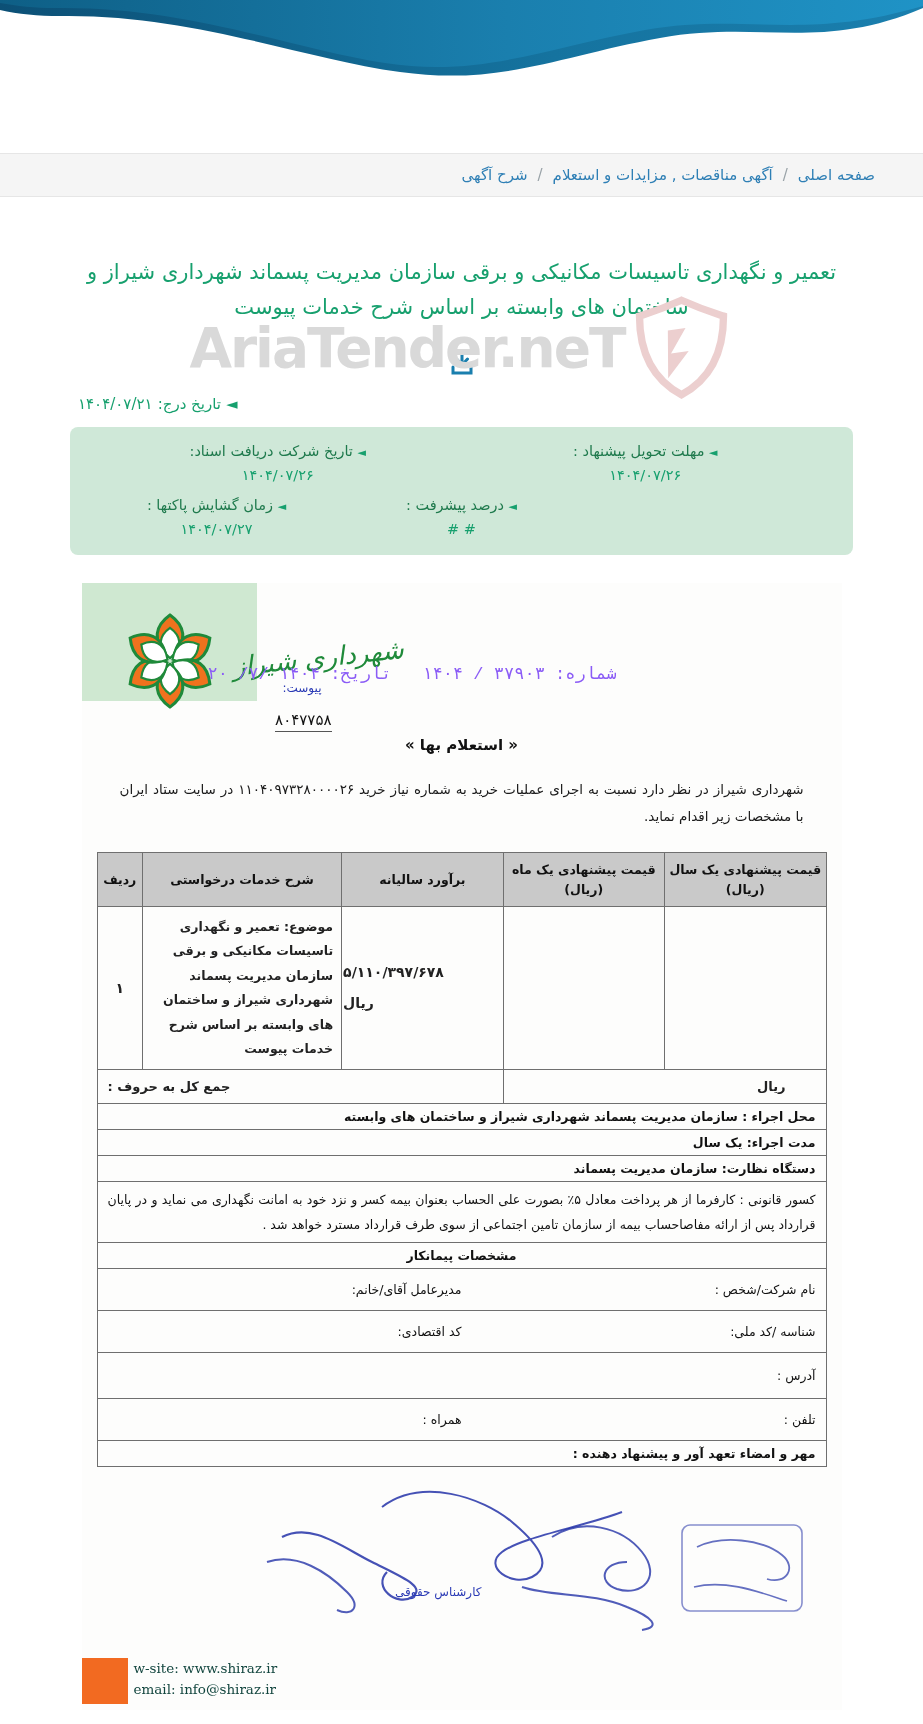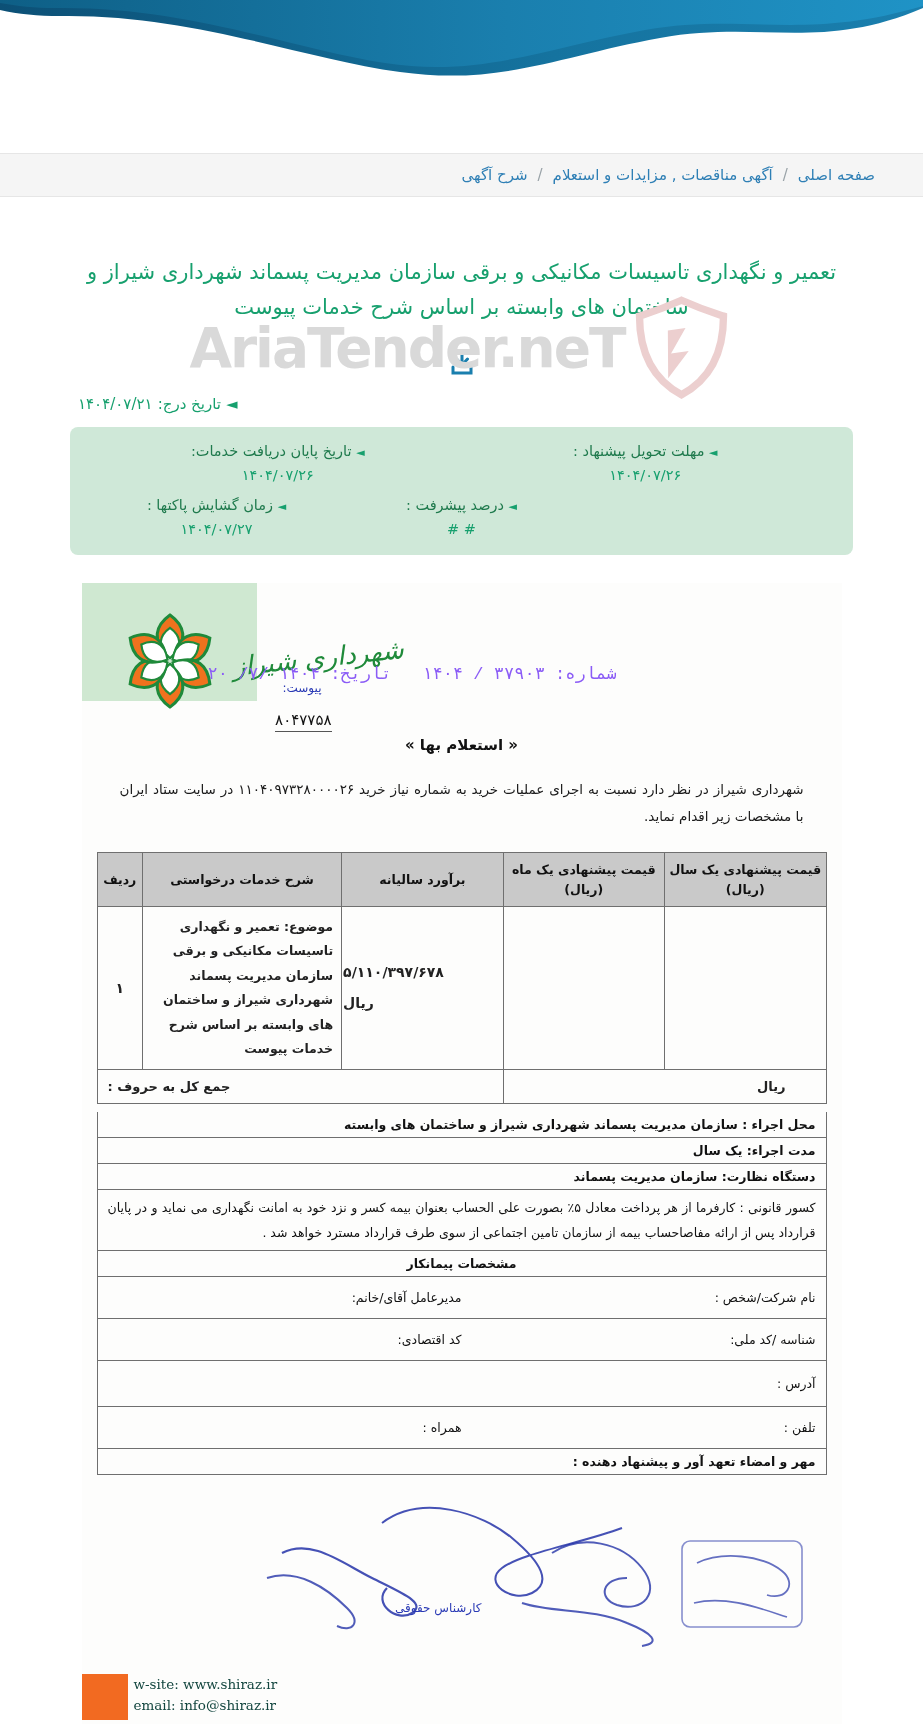--- a/index.html
+++ b/index.html
@@ -169,21 +169,21 @@
   td.radif { text-align:center; font-weight:700; font-size: 14px; }
   td.sharh { font-size: 12.5px; font-weight: 700; line-height: 1.95; padding: 8px 8px; text-align: right; }
   td.baravord { text-align:left; font-size: 14px; font-weight:700; line-height: 2.2; }
   td.blank { height: 140px; }
 
   .sumrow td { padding: 6px 10px; height: 34px; }
   .sumrow .lbl { font-weight:700; font-size: 13px; text-align: left; }
   .sumrow .rial { font-weight:700; font-size: 13px; text-align: right; padding-right: 40px; }
 
   
-  table.cond { width: calc(100% - 30px); margin: 8px auto; border-collapse: collapse; direction: rtl; }
+  table.cond { width: calc(100% - 30px); margin: 0 auto; border-collapse: collapse; direction: rtl; }
   table.cond td { border: 1px solid #6f6f6f; border-top: none; padding: 5px 10px; font-size: 12.5px; color:#111; }
   .cond-strong { font-weight: 700; font-size: 13px; }
   .cond-para { font-size: 12.5px; line-height: 2.0; text-align: justify; }
   .cond-center { text-align: center; font-weight: 700; font-size: 14px; }
   .twocol { display:flex; justify-content: space-between; }
   .twocol .right { flex: 0 0 46%; }
   .twocol .left { flex: 0 0 50%; }
   .tall { height: 42px; }
   .tall2 { height: 46px; }
 
@@ -266,21 +266,21 @@
     <div class="infocell">
       <div class="lbl">
         <span class="tri">◄</span>
         <span>مهلت تحویل پیشنهاد :</span>
       </div>
       <div class="val">۱۴۰۴/۰۷/۲۶</div>
     </div>
     <div class="infocell">
       <div class="lbl">
         <span class="tri">◄</span>
-        <span>تاریخ پایان دریافت خدمات:</span>
+        <span>تاریخ شرکت دریافت اسناد:</span>
       </div>
       <div class="val">۱۴۰۴/۰۷/۲۶</div>
     </div>
   </div>
   <div class="inforow second">
     <div class="infocell empty"></div>
     <div class="infocell">
       <div class="lbl">
         <span class="tri">◄</span>
         <span>درصد پیشرفت :</span>

